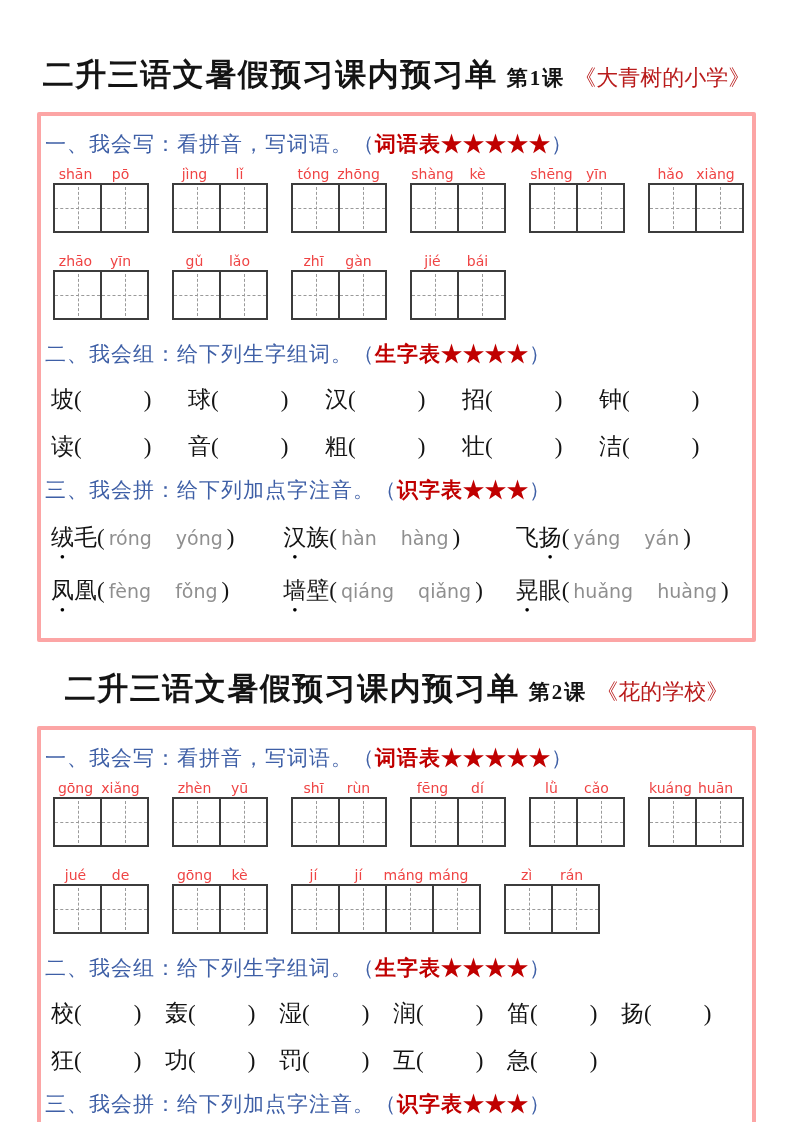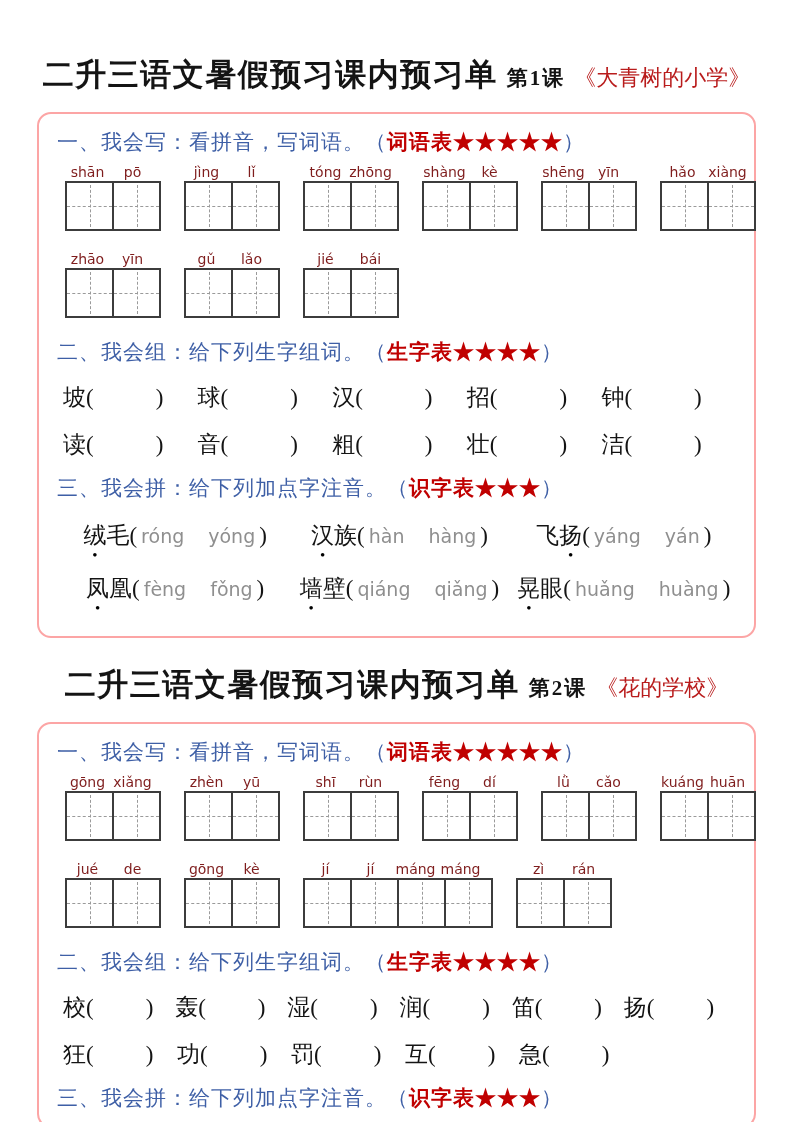--- a/index.html
+++ b/index.html
@@ -8,49 +8,49 @@
     padding:54px 37px 0;
     font-family:"Liberation Serif",serif;color:#141414;
     overflow:hidden;
   }
   .sheet{margin:0;}
   .sheet+.sheet{margin-top:26px;}
   .title-row{display:flex;align-items:baseline;justify-content:center;gap:9px;margin:0 0 16px;white-space:nowrap;}
   .main-title{font-size:31px;font-weight:bold;letter-spacing:1.5px;}
   .lesson-no{font-size:21px;font-weight:bold;letter-spacing:2px;}
   .lesson-book{font-size:22px;font-weight:normal;color:#b91c1c;}
-  .box{border:2px solid #fca5a5;border-radius:14px;padding:8px 18px 10px;}
+  .box{border:4px solid #fca5a5;border-radius:2px;padding:8px 4px 10px;}
   .sec-head{font-size:21px;margin:6px 0 4px;letter-spacing:1px;white-space:nowrap;}
   .h-blue{color:#3e5fa6;}
   .h-paren{color:#3e5fa6;}
   .h-red{color:#c00000;font-weight:bold;}
   
   .pinyin-row{display:flex;gap:23px;margin:8px 0 20px 8px;}
   .pgroup{display:flex;flex-direction:column;}
   .plabels{display:flex;}
   .psyll{
     width:45px;text-align:center;white-space:nowrap;overflow:visible;
-    font-family:"DejaVu Sans",sans-serif;font-size:14px;color:#7f1d1d;
+    font-family:"DejaVu Sans",sans-serif;font-size:14px;color:#ef4444;
     line-height:1.15;margin-bottom:1px;
   }
   .pboxes{display:inline-flex;border:2px solid #3c3c3c;background:#fff;width:max-content;}
   .pcell{width:45px;height:46px;position:relative;}
   .pcell+.pcell{border-left:2px solid #3c3c3c;}
   .pcell::before{content:"";position:absolute;left:50%;top:2px;bottom:2px;border-left:1px dashed #9a9a9a;}
   .pcell::after{content:"";position:absolute;top:50%;left:0;right:0;border-top:1px dashed #9a9a9a;}
   
   .zuci-row{display:flex;margin:16px 0 14px 6px;font-size:23px;white-space:nowrap;}
   .cols-5 > .zitem{width:137px;}
   .cols-6 > .zitem{width:114px;}
   .zparen{font-size:23px;color:#141414;}
   .zgap{display:inline-block;width:62px;}
   .cols-6 > .zitem .zgap{width:52px;}
   
   .zy-row{display:flex;margin:18px 0 22px 6px;font-size:23px;align-items:baseline;white-space:nowrap;}
-  .zycols-3 > .zyitem{width:262px;text-align:center;}
+  .zycols-3 > .zyitem{width:262px;}
   .zyword{letter-spacing:0;}
   .wchar{position:relative;display:inline-block;}
   .dotted::after{
     content:"\2022";position:absolute;left:50%;transform:translateX(-50%);
     bottom:-12px;font-size:15px;color:#000;line-height:1;
   }
   .zyparen{font-size:23px;color:#141414;}
   .opt{font-family:"DejaVu Sans",sans-serif;font-size:19px;color:#8f8f8f;margin-left:4px;}
   .opt:last-of-type{margin-right:4px;}
   .opt+.opt{margin-left:24px;}
@@ -146,20 +146,30 @@
               <span class="psyll">gǔ</span>
               <span class="psyll">lǎo</span>
             </div>
             <div class="pboxes">
               <div class="pcell"></div>
               <div class="pcell"></div>
             </div>
           </div>
           <div class="pgroup">
             <div class="plabels">
+              <span class="psyll">zhī</span>
+              <span class="psyll">gàn</span>
+            </div>
+            <div class="pboxes">
+              <div class="pcell"></div>
+              <div class="pcell"></div>
+            </div>
+          </div>
+          <div class="pgroup">
+            <div class="plabels">
               <span class="psyll">jié</span>
               <span class="psyll">bái</span>
             </div>
             <div class="pboxes">
               <div class="pcell"></div>
               <div class="pcell"></div>
             </div>
           </div>
         </div>
         <div class="sec-head"><span class="h-blue">二、我会组：给下列生字组词。</span><span class="h-paren">（</span><span class="h-red">生字表★★★★</span><span class="h-paren">）</span></div>

